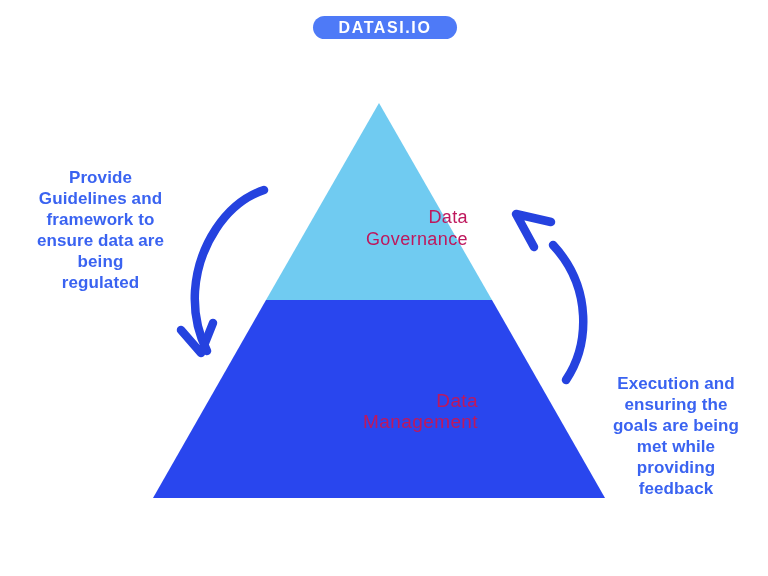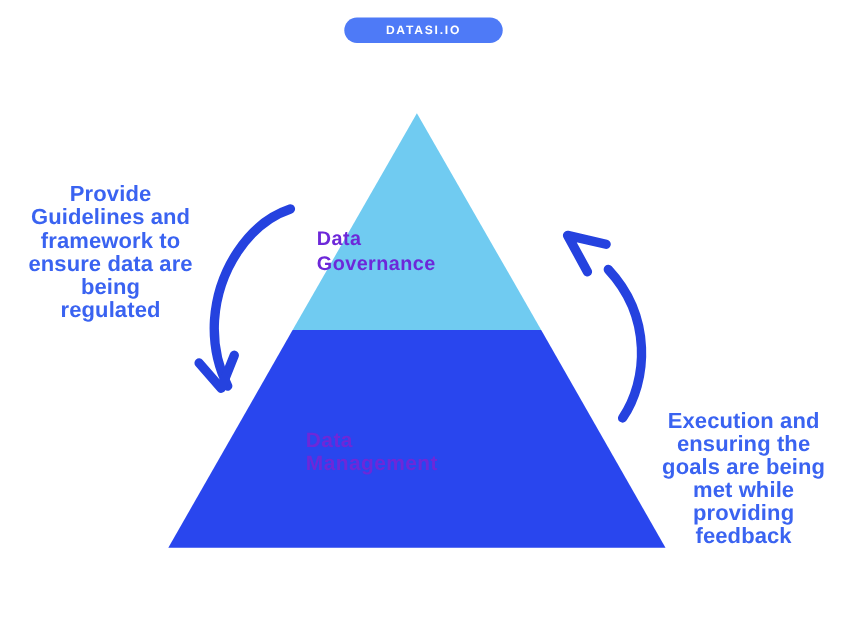--- a/index.html
+++ b/index.html
@@ -12,48 +12,48 @@
   }
   .badge{
     position:absolute;left:313px;top:16px;
     width:144px;height:23px;
     background:#4E7AF7;
     border-radius:12px;
     display:flex;align-items:center;justify-content:center;
   }
   .badge-label{
     color:#ffffff;
-    font-size:11px;font-weight:bold;
+    font-size:16px;font-weight:bold;
     letter-spacing:1.6px;
     white-space:pre-line;
   }
   .diagram-svg{position:absolute;left:0;top:0;}
   .pyr-label{
     position:absolute;
-    color:#6d28d9;
-    font-weight:bold;
-    text-align:left;
+    color:#be185d;
+    font-weight:normal;
+    text-align:right;
     white-space:pre-line;
     letter-spacing:0.4px;
   }
   .pyr-label.governance{
     left:288px;top:206px;width:180px;
     font-size:18px;line-height:22px;
   }
   .pyr-label.management{
     left:278px;top:390px;width:200px;
     font-size:19px;line-height:21px;
   }
   .annotation{
     position:absolute;
     color:#3A63F1;
     font-weight:bold;
     text-align:center;
     white-space:pre-line;
-    font-size:20px;line-height:21px;
+    font-size:17px;line-height:21px;
     letter-spacing:0.1px;
   }
   .annotation.left{left:13px;top:167px;width:175px;}
   .annotation.right{left:600px;top:328px;width:152px;margin-top:45px;}
 </style>
 </head>
 <body>
 
 <div class="canvas">
 

